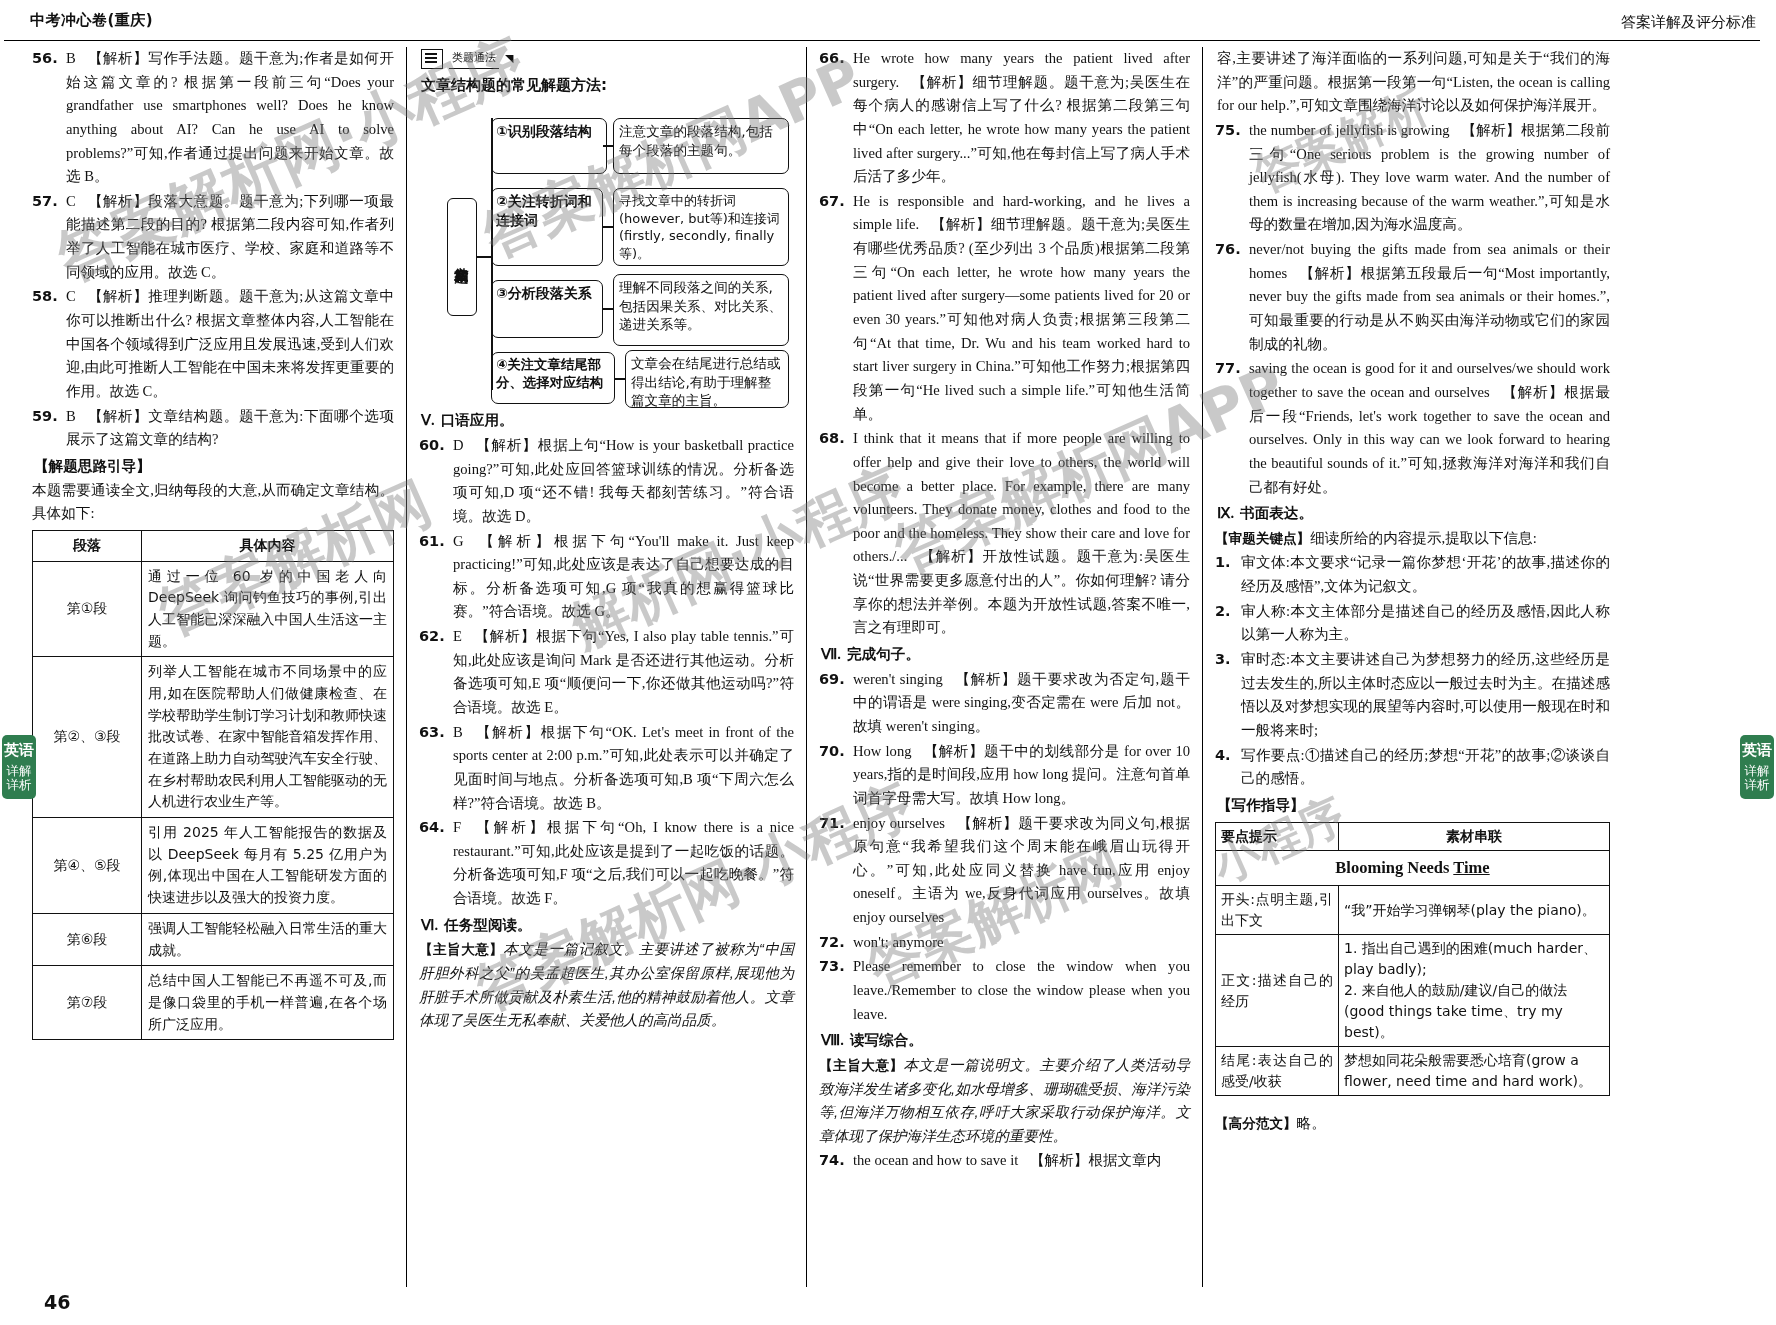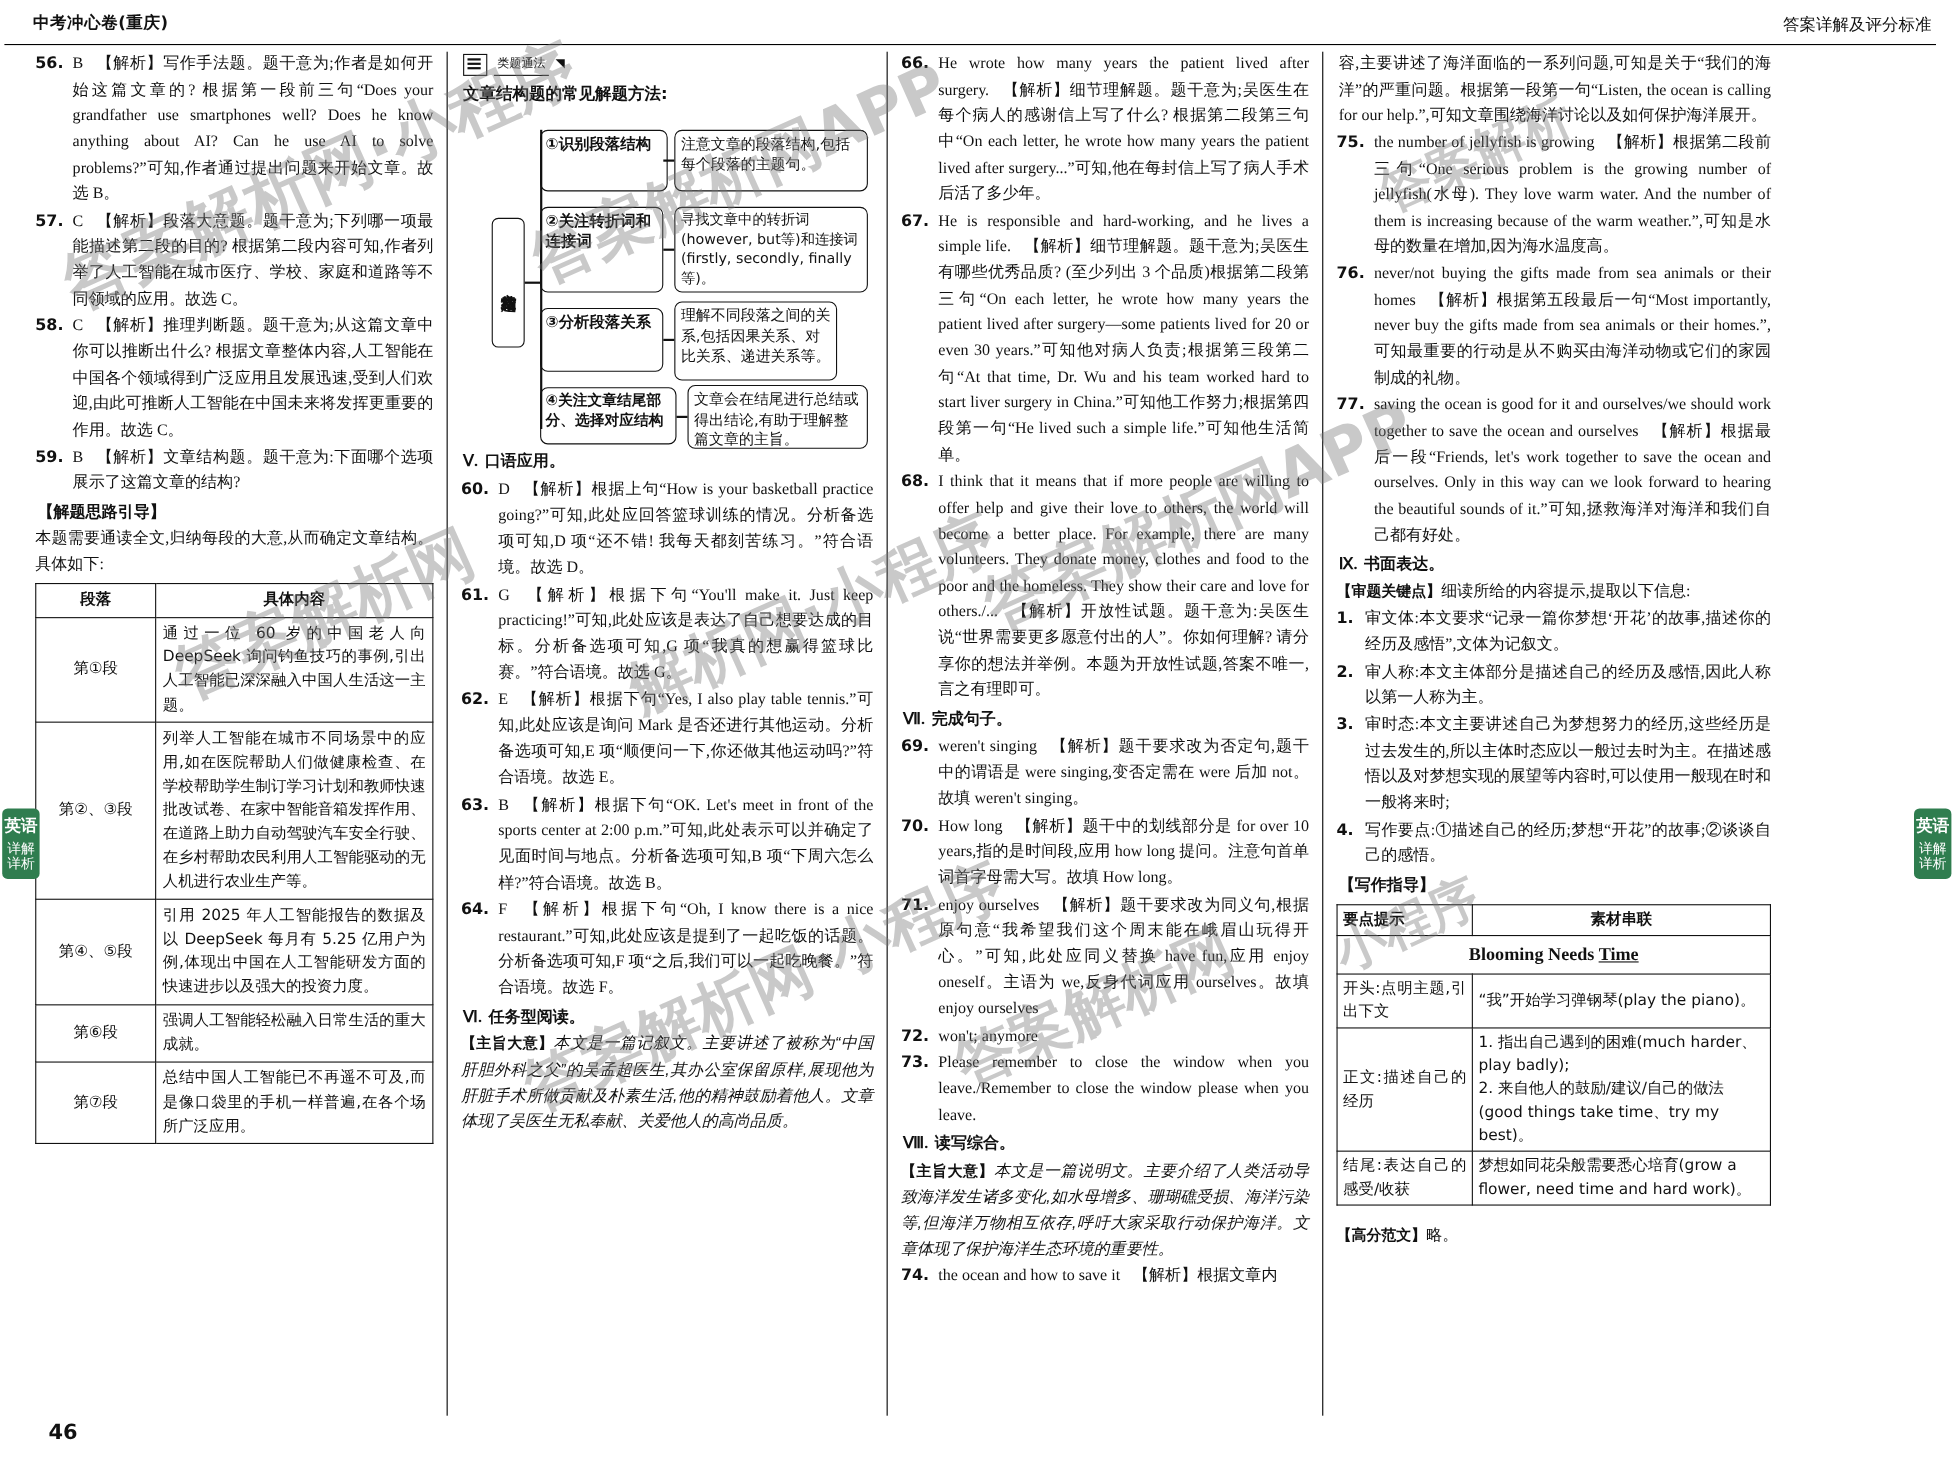--- a/index.html
+++ b/index.html
@@ -328,21 +328,21 @@
         <div class="lbox" style="top:16px; width:116px; height:56px;">①识别段落结构</div>
         <div class="conn" style="left:184px; top:43px; width:10px;"></div>
         <div class="rbox" style="left:194px; top:16px; width:176px; height:56px;">注意文章的段落结构,包括每个段落的主题句。</div>
 
         <div class="lbox" style="top:86px; width:112px; height:78px;">②关注转折词和连接词</div>
         <div class="conn" style="left:184px; top:124px; width:10px;"></div>
         <div class="rbox" style="left:194px; top:86px; width:176px; height:78px; font-size:13px;">寻找文章中的转折词(however, but等)和连接词(firstly, secondly, finally等)。</div>
 
         <div class="lbox" style="top:178px; width:112px; height:58px;">③分析段落关系</div>
         <div class="conn" style="left:184px; top:206px; width:10px;"></div>
-        <div class="rbox" style="left:194px; top:172px; width:148px; height:72px;">理解不同段落之间的关系,包括因果关系、对比关系、递进关系等。</div>
+        <div class="rbox" style="left:194px; top:172px; width:176px; height:72px;">理解不同段落之间的关系,包括因果关系、对比关系、递进关系等。</div>
 
         <div class="lbox" style="top:250px; width:124px; height:52px; font-size:13.4px;">④关注文章结尾部分、选择对应结构</div>
         <div class="conn" style="left:196px; top:276px; width:10px;"></div>
         <div class="rbox" style="left:206px; top:248px; width:164px; height:58px;">文章会在结尾进行总结或得出结论,有助于理解整篇文章的主旨。</div>
       </div>
 
       <div class="sec">
         <span class="rn">Ⅴ.</span><span>口语应用。</span>
       </div>
 

